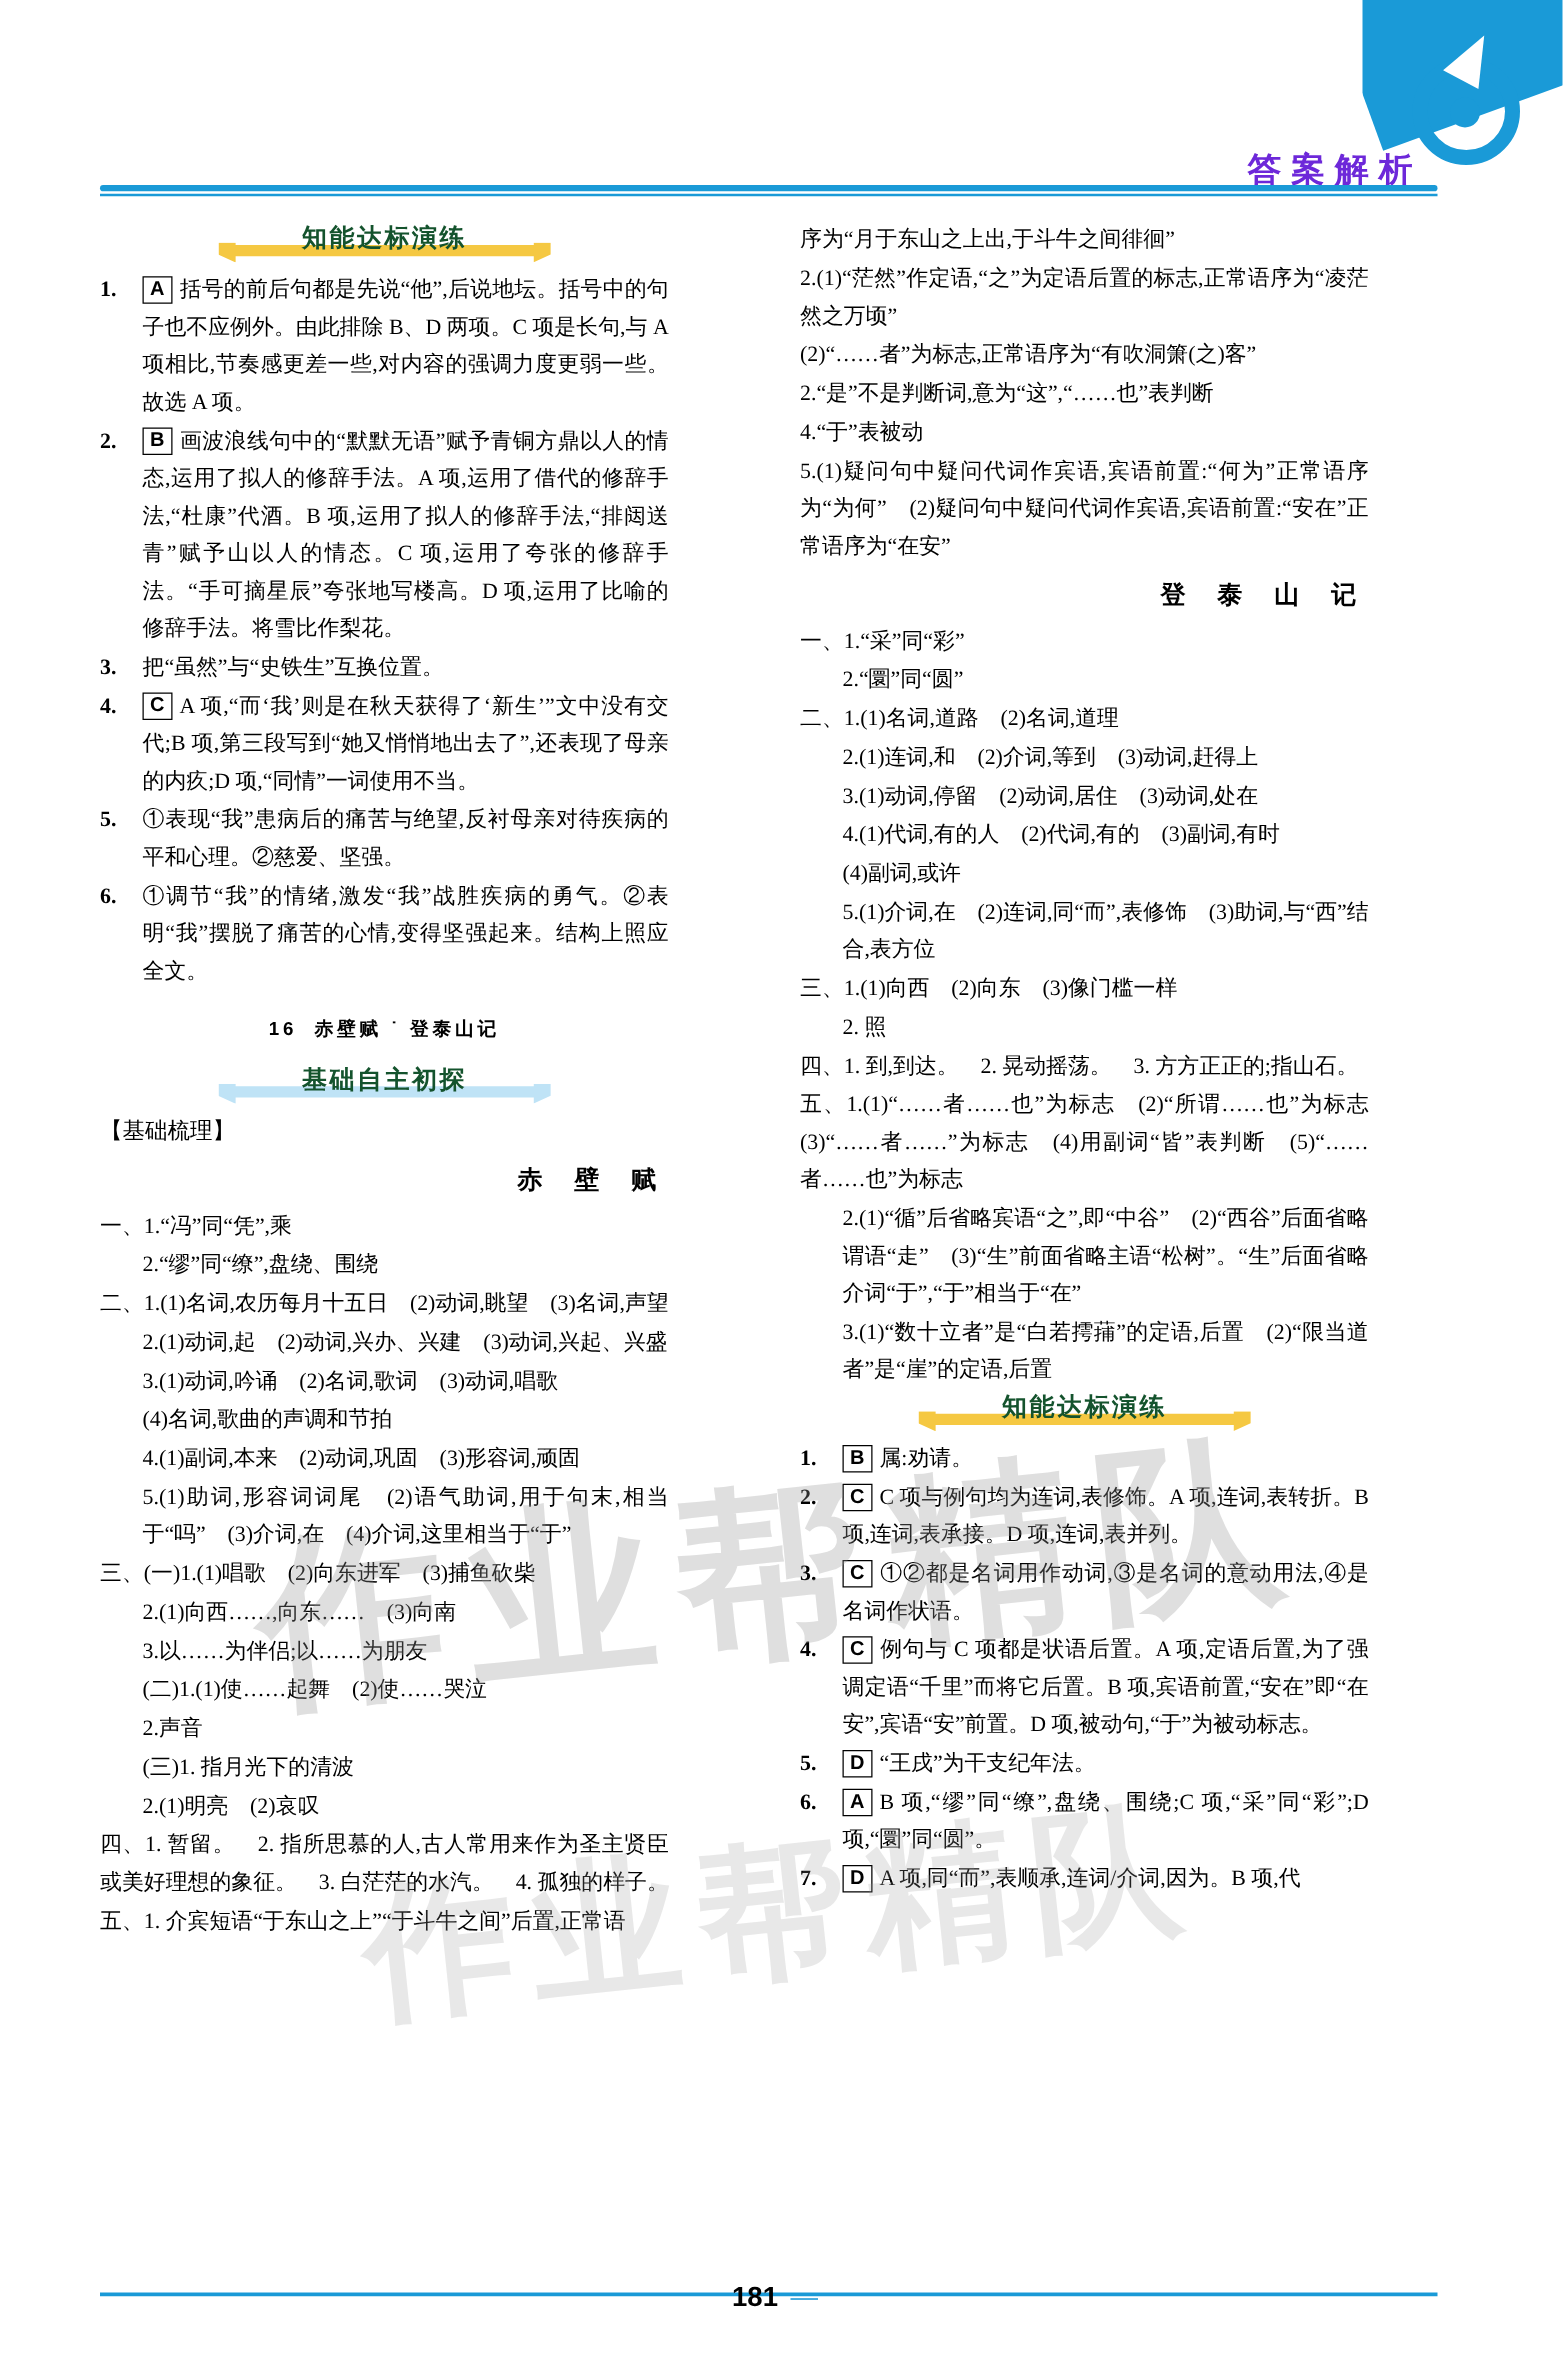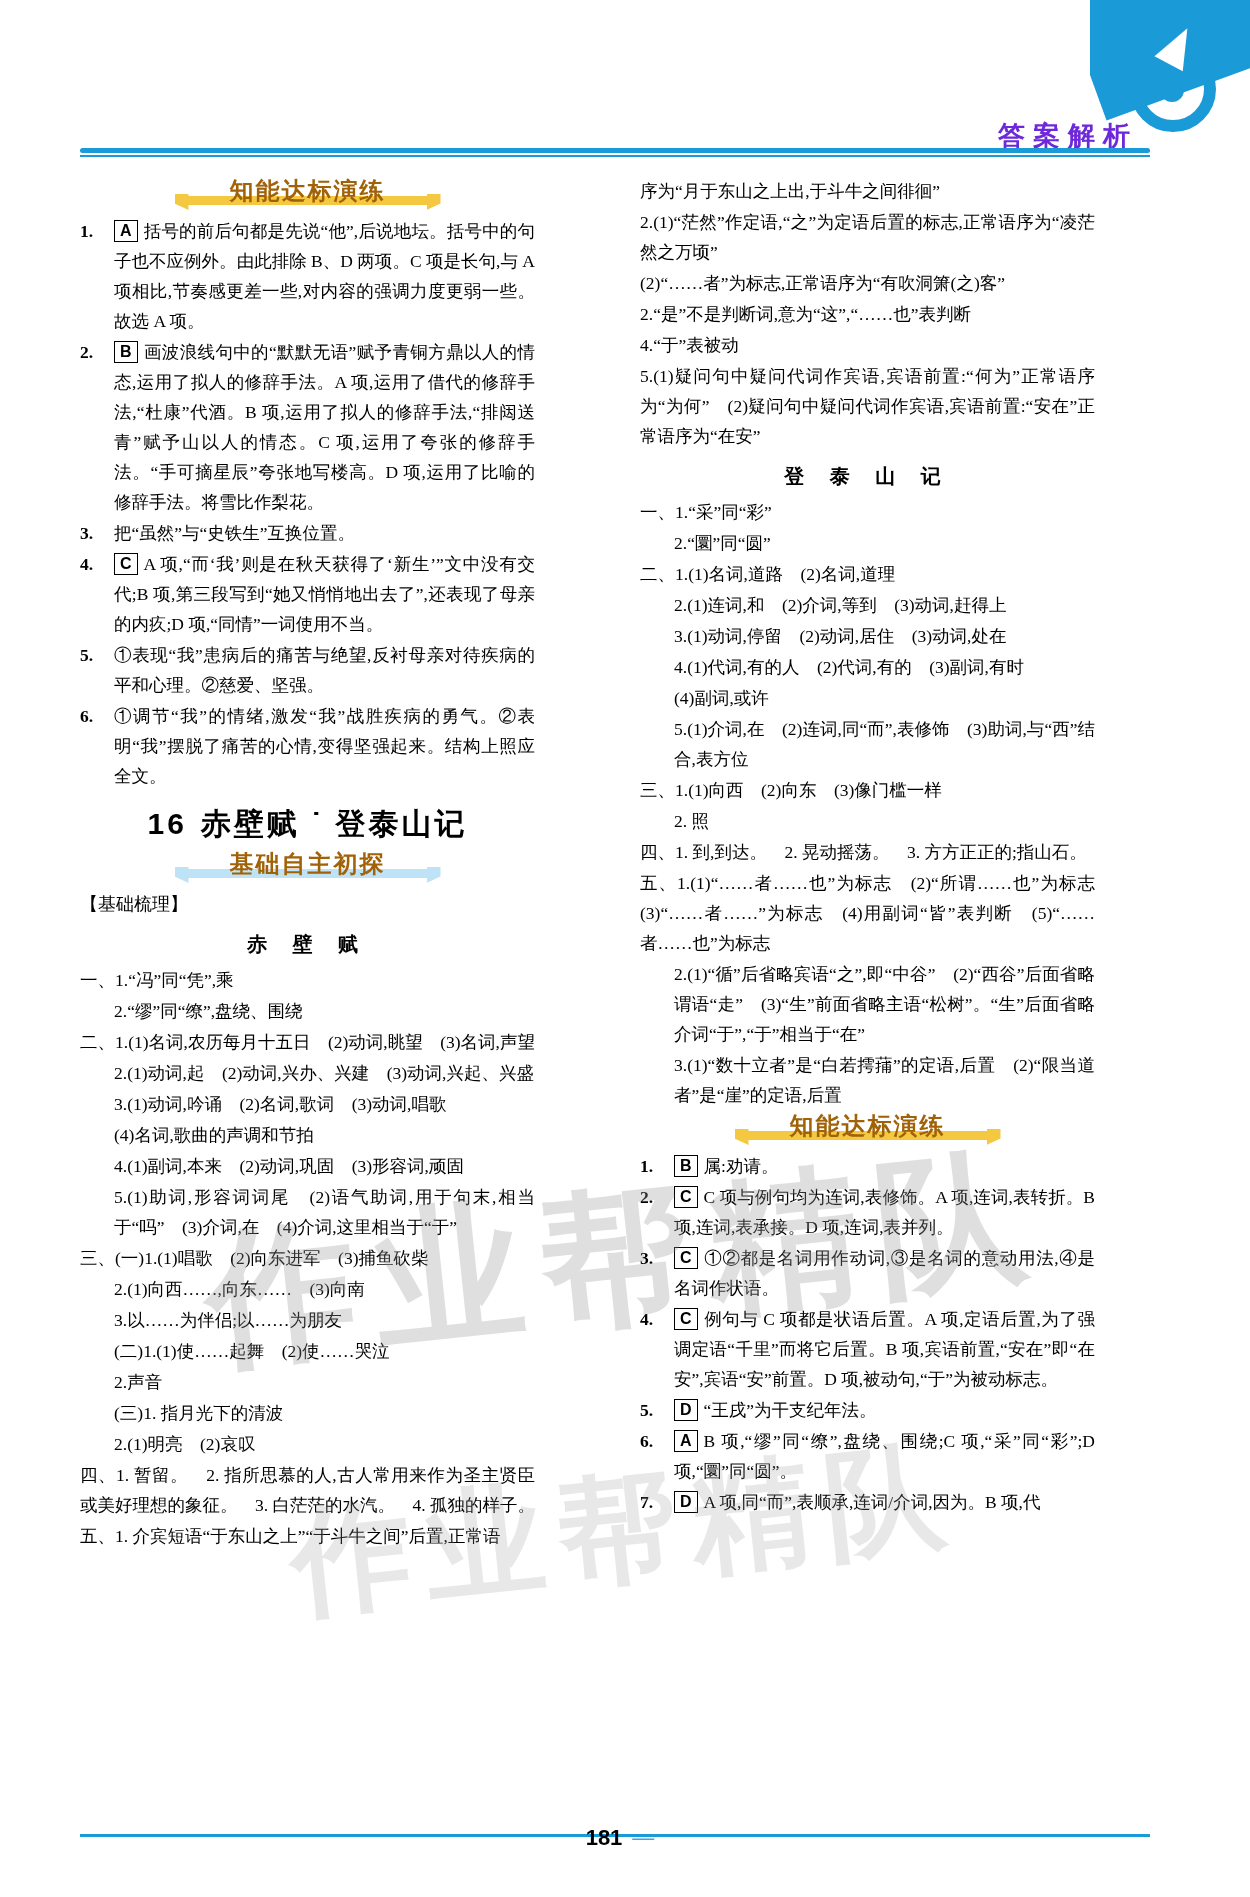--- a/index.html
+++ b/index.html
@@ -58,42 +58,42 @@
   }
   .col-left{left:80px;}
   .col-right{left:640px;}
   
   .banner{
     position:relative;margin:0 auto 10px auto;width:246px;height:30px;
     text-align:center;
   }
   .banner .txt{
     position:relative;z-index:3;
-    display:inline-block;font-size:24px;font-weight:bold;color:#a16207;
+    display:inline-block;font-size:20px;font-weight:bold;color:#14532d;
     font-family:Liberation Serif, serif;
     letter-spacing:2px;line-height:30px;
   }
   .banner .bar{
     position:absolute;left:0;right:0;bottom:1px;height:9px;background:#f5c842;z-index:1;border-radius:1px;
   }
   .banner .tick-l,.banner .tick-r{
     position:absolute;bottom:-4px;width:14px;height:16px;background:#f5c842;z-index:2;
   }
   .banner .tick-l{left:-10px;clip-path:polygon(0 0,100% 0,100% 100%,0 60%);}
   .banner .tick-r{right:-10px;clip-path:polygon(0 0,100% 0,100% 60%,0 100%);}
   .banner-blue .bar{background:#bfe3f6;}
   .banner-blue .tick-l,.banner-blue .tick-r{background:#bfe3f6;}
 
   .chapter-head{
-    text-align:center;font-size:30px;font-weight:bold;margin:18px 0 10px 0;
+    text-align:center;font-size:15px;font-weight:bold;margin:18px 0 10px 0;
     font-family:"Liberation Sans","DejaVu Sans",sans-serif;letter-spacing:3px;
   }
   .chapter-head .num{margin-right:14px;}
   .sec-title{
-    text-align:center;font-size:20px;font-weight:bold;margin:10px 0 6px 0;
+    text-align:right;font-size:20px;font-weight:bold;margin:10px 0 6px 0;
     letter-spacing:10px;
     font-family:"Liberation Sans","DejaVu Sans",sans-serif;
   }
   .bracket-head{
     font-size:18px;font-weight:normal;margin:6px 0 4px 0;
     font-family:"Liberation Sans","DejaVu Sans",sans-serif;
   }
   
   .item{
     position:relative;padding-left:34px;margin-bottom:1px;

